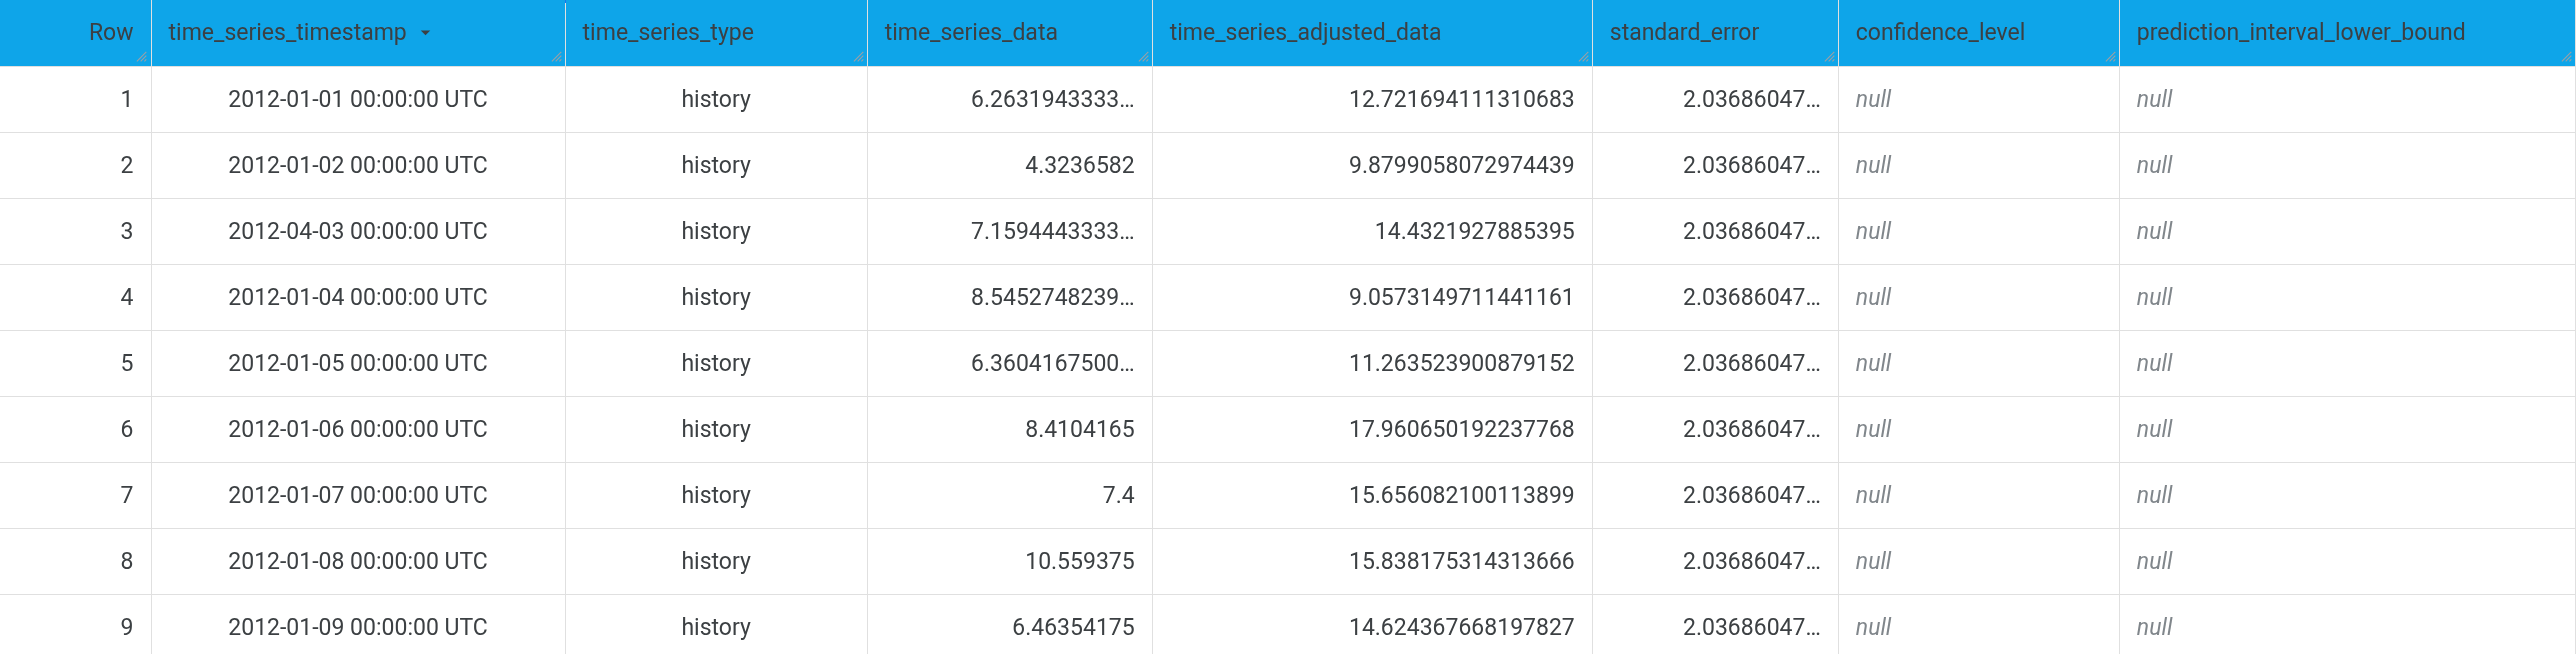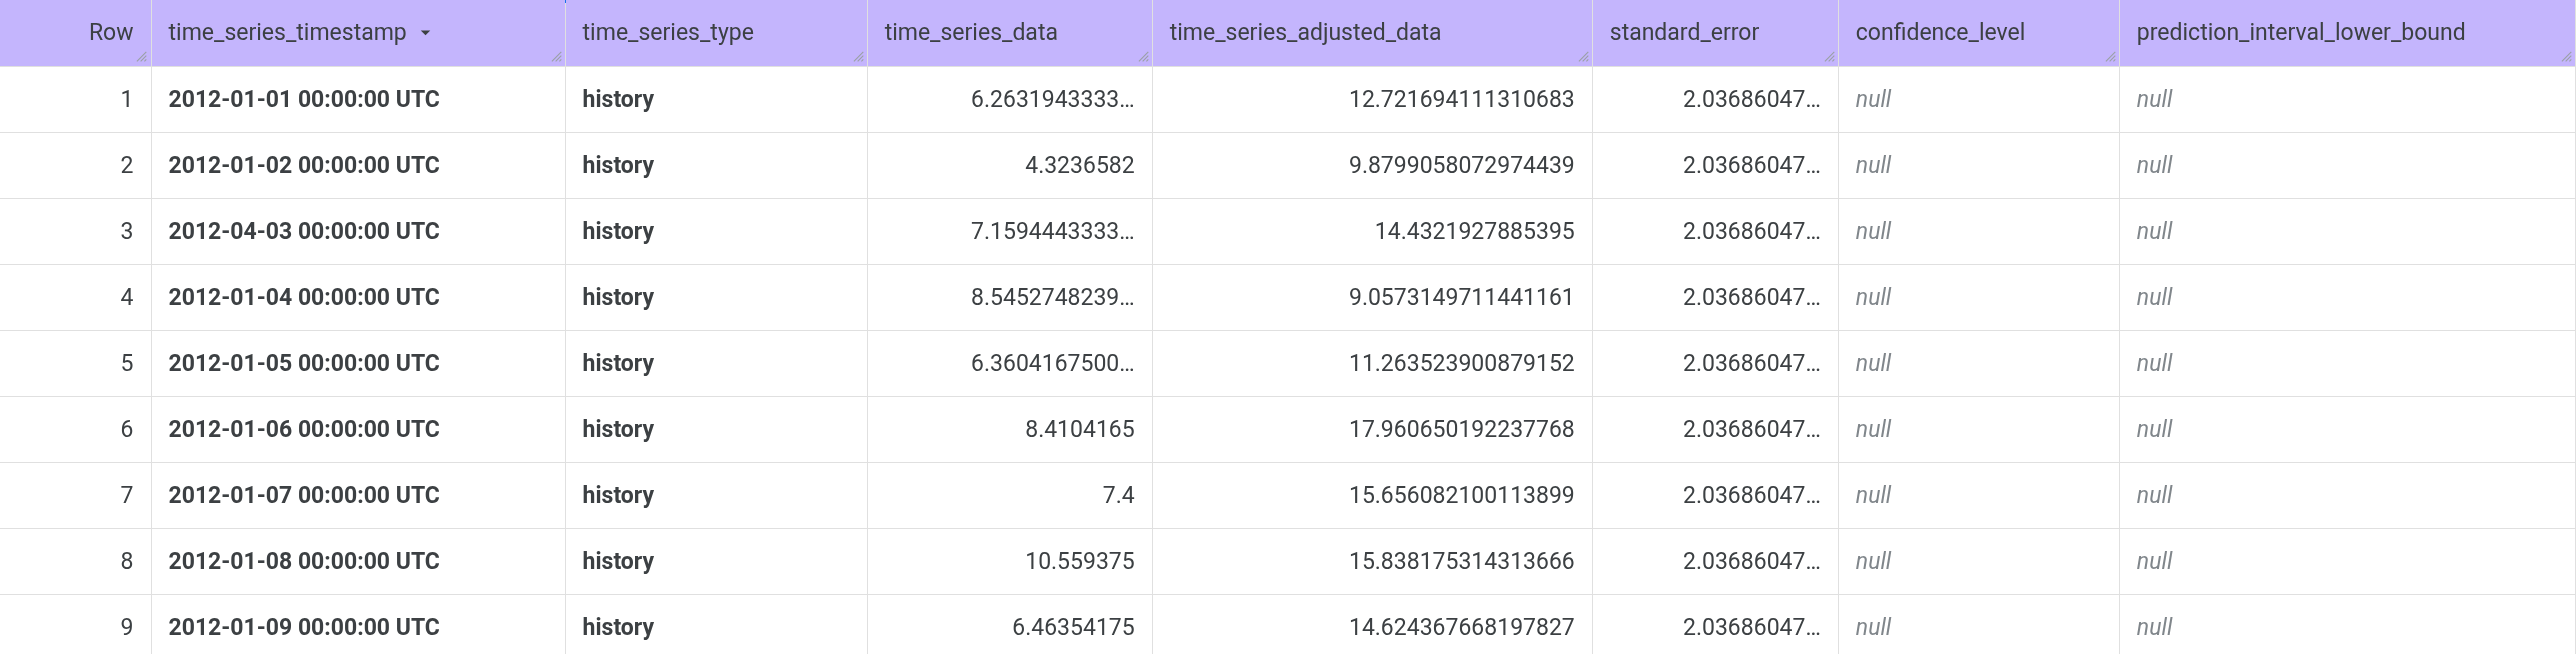--- a/index.html
+++ b/index.html
@@ -25,38 +25,37 @@
       padding: 0 17px;
       white-space: nowrap;
       overflow: hidden;
       text-overflow: ellipsis;
       position: relative;
     }
     .table th {
       font-weight: 400;
       color: #3c4043;
       text-align: left;
-      background: #c4b5fd;
+      background: #0ea5e9;
       position: relative;
     }
     .col-row { width: 151px; }
     .col-ts { width: 414px; }
     .col-type { width: 302px; }
     .col-data { width: 285px; }
     .col-adj { width: 440px; }
     .col-se { width: 246px; }
     .col-cl { width: 281px; }
     .col-pil { width: 456px; }
     .table td.num {
       text-align: right;
       font-variant-numeric: tabular-nums;
     }
     .table td.txt {
-      text-align: left;
-      font-weight: bold;
+      text-align: center;
     }
     .null {
       font-style: italic;
       color: #80868b;
       text-align: left;
     }
     .resize-handle {
       position: absolute;
       right: 1.9px;
       bottom: 1.9px;

